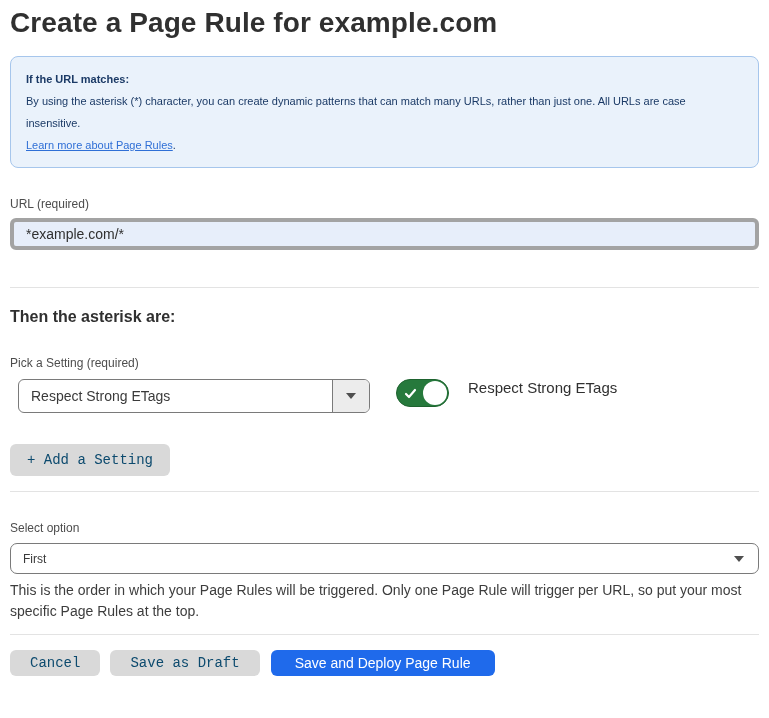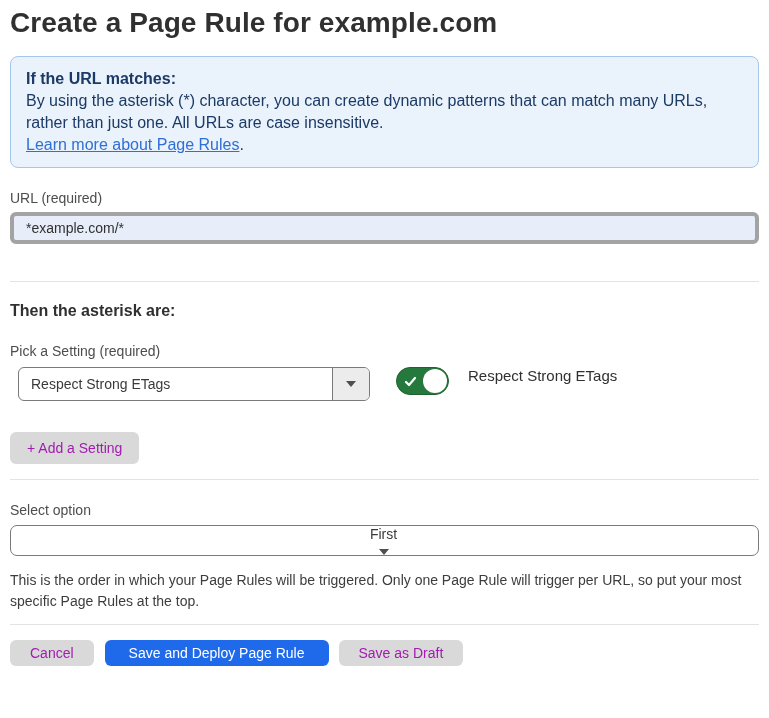--- a/index.html
+++ b/index.html
@@ -21,35 +21,35 @@
     letter-spacing: 0.1px;
   }
 
   
   .notice {
     margin-top: 20px;
     background: #eaf2fb;
     border: 1px solid #a6c6ec;
     border-radius: 8px;
     padding: 11px 15px;
-    font-size: 16px;
+    font-size: 11px;
     line-height: 22px;
     color: #1b3a66;
   }
   .notice-heading { font-weight: 700; }
   .notice-link {
     color: #2f6fd6;
     text-decoration: underline;
     cursor: pointer;
   }
 
   
   .field-label {
-    margin-top: 22px;
-    font-size: 14px;
+    margin-top: 28px;
+    font-size: 12px;
     line-height: 17px;
     color: #4d4d4d;
   }
   .url-input {
     display: block;
     width: 749px;
     height: 32px;
     margin-top: 5px;
     background: #e7eefa;
     border: 4px solid #a3a3a3;
@@ -150,47 +150,46 @@
     display: inline-flex;
     align-items: center;
     justify-content: center;
     border: none;
     border-radius: 6px;
     font-family: "Liberation Sans", "DejaVu Sans", sans-serif;
     font-size: 14px;
     cursor: pointer;
     white-space: nowrap;
   }
-  .btn-gray { background: #d9d9d9; color: #a21caf; }
+  .btn-gray { background: #d9d9d9; color: #0c4a6e; font-family: Liberation Mono, monospace; }
   .btn-blue { background: #1f6aeb; color: #ffffff; }
   .add-setting-btn {
     margin-top: 31px;
     height: 32px;
     padding: 0 17px;
   }
 
   
   .order-select {
     margin-top: 6px;
     width: 749px;
     height: 31px;
     border: 1px solid #7a7a7a;
     border-radius: 7px;
     background: #fff;
     display: flex;
     align-items: center;
     justify-content: space-between;
     padding: 0 14px 0 12px;
-    font-size: 14px;
+    font-size: 12px;
     color: #3a3a3a;
     cursor: pointer;
-    flex-direction: column;
   }
   .help-text {
-    margin-top: 14px;
+    margin-top: 6px;
     font-size: 14px;
     line-height: 21px;
     color: #3d3d3d;
     max-width: 749px;
   }
 
   
   .footer-actions {
     margin-top: 15px;
     display: flex;
@@ -250,17 +249,17 @@
     <span>First</span>
     <span class="caret-down"></span>
   </div>
 
   <div class="help-text">This is the order in which your Page Rules will be triggered. Only one Page Rule will trigger per URL, so put your most specific Page Rules at the top.</div>
 
   <hr class="divider divider-3">
 
   <div class="footer-actions">
     <button class="btn btn-gray cancel-btn">Cancel</button>
+    <button class="btn btn-gray save-draft-btn">Save as Draft</button>
     <button class="btn btn-blue save-deploy-btn">Save and Deploy Page Rule</button>
-    <button class="btn btn-gray save-draft-btn">Save as Draft</button>
   </div>
 
 </div>
 
 </body></html>

